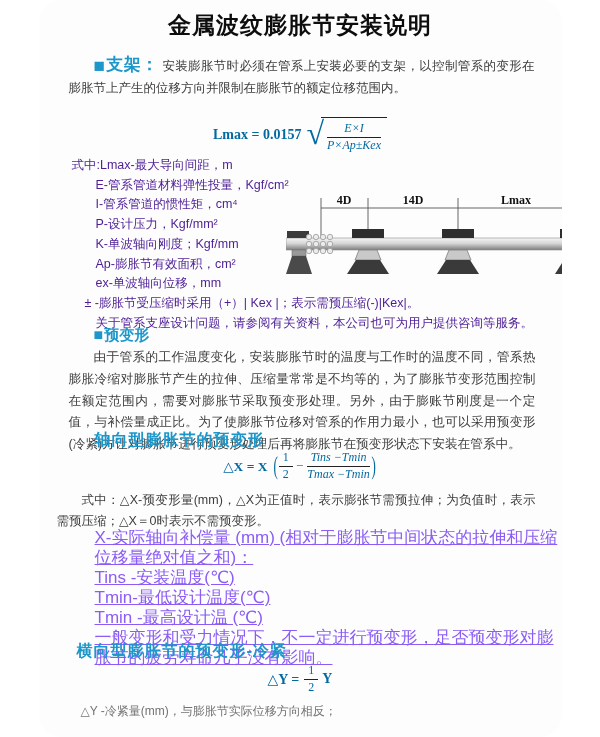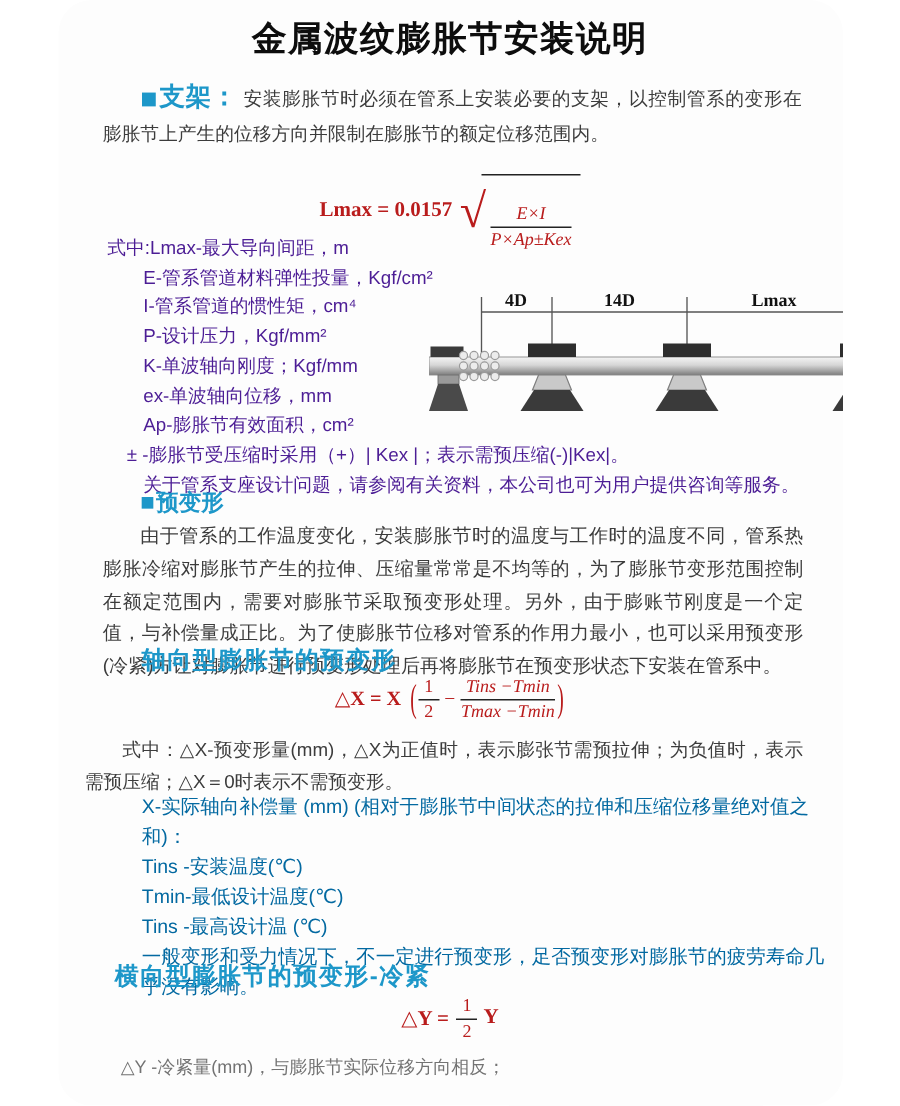--- a/index.html
+++ b/index.html
@@ -11,27 +11,27 @@
     position:absolute;top:10px;left:0;right:0;margin:0;text-align:center;
     font-size:23px;font-weight:bold;color:#0d0d0d;letter-spacing:1px;
   }
   .para{position:absolute;margin:0;font-size:12.5px;text-align:justify;color:#3c3c3c;}
   .para-support{top:54px;left:30px;right:27px;line-height:22px;text-indent:25px;}
   .marker{color:#1d97c9;font-size:19px;font-style:normal;vertical-align:-2px;margin-right:1px;}
   .sec-label{color:#1d97c9;font-size:17px;font-weight:bold;margin-right:4px;}
   .example{position:absolute;top:97px;left:55px;margin:0;font-size:12.5px;color:#3c3c3c;}
 
   .formula{
-    position:absolute;left:0;right:0;text-align:center;color:#b91c1c;
+    position:absolute;left:0;right:0;text-align:center;color:#0369a1;
     font-family:"Liberation Serif","DejaVu Serif",serif;
   }
   .f1{top:116px;}
   .f-lhs{font-weight:bold;font-size:14px;margin-right:5px;vertical-align:middle;}
   .sqrt-sym{font-size:32px;font-weight:400;vertical-align:middle;margin-right:-3px;position:relative;top:-1px;}
-  .sqrt-body{display:inline-block;border-top:1.5px solid #222;padding:19px 6px 0;vertical-align:middle;}
+  .sqrt-body{display:inline-block;border-top:1.5px solid #222;padding:4px 6px 0;vertical-align:middle;}
   .frac{display:inline-block;text-align:center;font-size:12px;line-height:1.15;vertical-align:middle;}
   .frac .num{display:block;border-bottom:1px solid #222;padding:0 4px 1px;}
   .frac .den{display:block;padding-top:1px;}
   .italic{font-style:italic;}
   .f2{top:451px;font-size:13px;}
   .f2 .f-lhs{font-size:13.5px;}
   .paren{display:inline-block;transform:scaleY(2.0);font-size:13px;vertical-align:middle;padding:0 1px;font-weight:400;}
   .f3{top:664px;}
   .f3 .f-rhs{font-weight:bold;font-size:14px;margin-left:4px;vertical-align:middle;}
 
@@ -44,21 +44,21 @@
 
   .sec-head2{position:absolute;top:326px;left:55px;margin:0;font-size:15px;font-weight:bold;color:#1d97c9;}
   .sec-head2 .marker2{color:#1d97c9;font-size:16px;margin-right:1px;}
   .para-pre{top:347px;left:30px;right:26px;line-height:21.8px;text-indent:25px;font-size:12.7px;}
 
   .h3{position:absolute;margin:0;font-size:16px;font-weight:bold;color:#1d97c9;letter-spacing:1px;}
   .h3-axial{top:430px;left:56px;}
   .h3-lateral{top:641px;left:38px;}
 
   .para-explain{top:490px;left:18px;right:26px;line-height:21px;text-indent:25px;}
-  .list2{position:absolute;top:528px;left:56px;font-size:13px;line-height:20px;color:#0369a1;}
+  .list2{position:absolute;top:528px;left:56px;font-size:17px;line-height:20px;color:#8b5cf6;text-decoration:underline;}
   .last-line{position:absolute;top:703px;left:42px;margin:0;font-size:12px;color:#737373;}
 
   svg text{font-family:"Liberation Serif","DejaVu Serif",serif;font-weight:bold;fill:#111;}
 </style>
 </head>
 <body>
 
 <div class="page">
 
   <h1 class="title">金属波纹膨胀节安装说明</h1>
@@ -69,22 +69,22 @@
   <div class="formula f1">
     <span class="f-lhs">Lmax = 0.0157</span><span class="sqrt-sym">√</span><span class="sqrt-body"><span class="frac"><span class="num italic">E×I</span><span class="den italic">P×Ap±Kex</span></span></span>
   </div>
 
   <div class="definitions">
     <div class="def-line">式中:Lmax-最大导向间距，m</div>
     <div class="def-line indent">E-管系管道材料弹性投量，Kgf/cm²</div>
     <div class="def-line indent">I-管系管道的惯性矩，cm⁴</div>
     <div class="def-line indent">P-设计压力，Kgf/mm²</div>
     <div class="def-line indent">K-单波轴向刚度；Kgf/mm</div>
+    <div class="def-line indent">Ap-膨胀节有效面积，cm²</div>
     <div class="def-line indent">ex-单波轴向位移，mm</div>
-    <div class="def-line indent">Ap-膨胀节有效面积，cm²</div>
     <div class="def-line indent-sm">± -膨胀节受压缩时采用（+）| Kex |；表示需预压缩(-)|Kex|。</div>
     <div class="def-line indent">关于管系支座设计问题，请参阅有关资料，本公司也可为用户提供咨询等服务。</div>
   </div>
 
   <svg class="diagram" width="350" height="100" viewBox="0 0 350 100">
     <defs>
       <linearGradient id="pipeGrad" x1="0" y1="0" x2="0" y2="1">
         <stop offset="0" stop-color="#f5f5f5"></stop>
         <stop offset="0.45" stop-color="#d6d6d6"></stop>
         <stop offset="0.75" stop-color="#a6a6a6"></stop>
@@ -156,21 +156,21 @@
     <span style="vertical-align:middle;">−</span>
     <span class="frac"><span class="num italic">Tins −Tmin</span><span class="den italic">Tmax −Tmin</span></span><span class="paren">)</span>
   </div>
 
   <p class="para para-explain">式中：△X-预变形量(mm)，△X为正值时，表示膨张节需预拉伸；为负值时，表示需预压缩；△X＝0时表示不需预变形。</p>
 
   <div class="list2">
     <div>X-实际轴向补偿量 (mm) (相对于膨胀节中间状态的拉伸和压缩位移量绝对值之和)：</div>
     <div>Tins -安装温度(℃)</div>
     <div>Tmin-最低设计温度(℃)</div>
-    <div>Tins -最高设计温 (℃)</div>
+    <div>Tmin -最高设计温 (℃)</div>
     <div>一般变形和受力情况下，不一定进行预变形，足否预变形对膨胀节的疲劳寿命几乎没有影响。</div>
   </div>
 
   <h2 class="h3 h3-lateral">横向型膨胀节的预变形-冷紧</h2>
 
   <div class="formula f3">
     <span class="f-lhs">△Y =</span><span class="frac"><span class="num">1</span><span class="den">2</span></span><span class="f-rhs">Y</span>
   </div>
 
   <p class="last-line">△Y -冷紧量(mm)，与膨胀节实际位移方向相反；</p>

